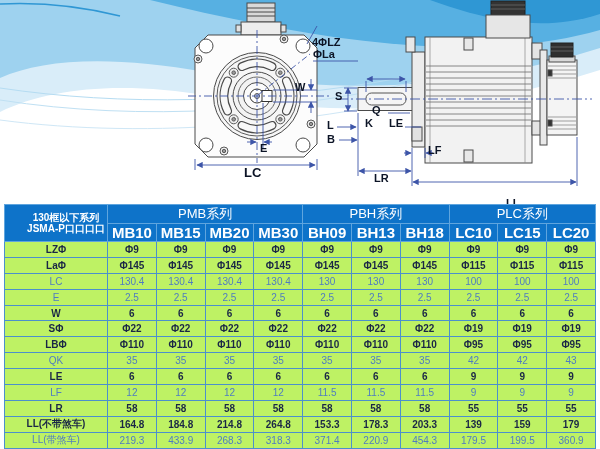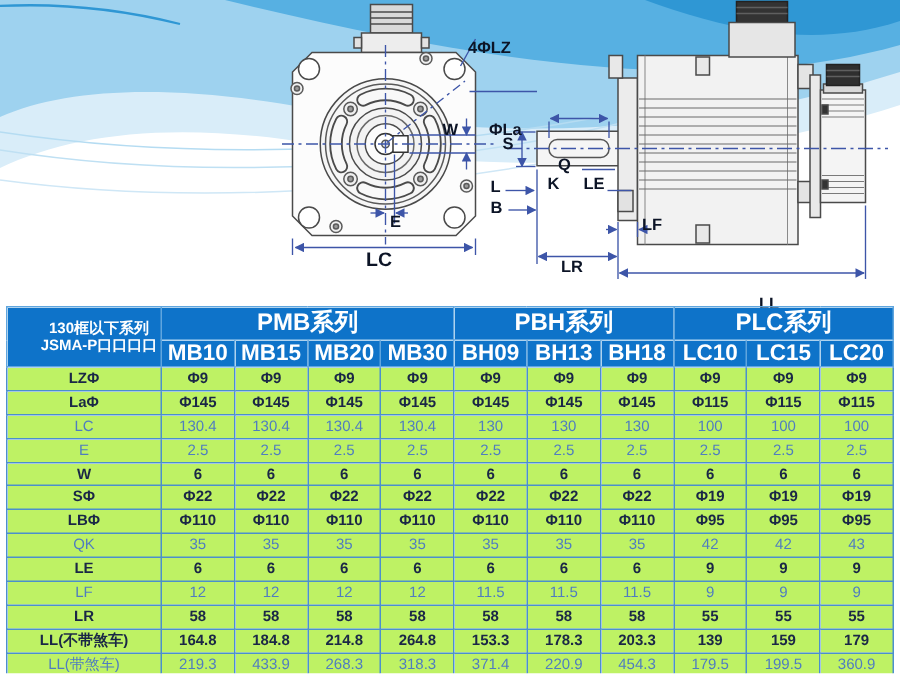--- a/index.html
+++ b/index.html
@@ -10,21 +10,21 @@
   .dl{position:absolute;font-weight:bold;color:#0c1426;font-size:11px;line-height:12px;white-space:nowrap;}
   .dl.big{font-size:13px;}
   table{position:absolute;left:4px;top:204px;width:592px;border-collapse:collapse;table-layout:fixed;
         border:1px solid #2b7ac2;}
   th,td{padding:0;text-align:center;vertical-align:middle;overflow:hidden;white-space:nowrap;
         border:1px solid var(--border);font-size:10px;}
   thead th{background:var(--hdr-bg);color:#fff;border:1px solid #5fa5de;}
   thead tr{height:18px;}
   tbody tr{height:15.9px;background:#bef264;}
   th.corner{font-size:10px;font-weight:bold;line-height:11px;padding-left:20px;}
-  th.grp{font-size:16px;font-weight:bold;}
+  th.grp{font-size:13px;font-weight:normal;}
   th.mdl{font-size:15px;font-weight:bold;}
   tr.t-dark{color:var(--dark);font-weight:bold;}
   tr.t-blue{color:var(--blue);font-weight:normal;}
   tbody th{font-weight:inherit;color:inherit;}
 </style>
 </head>
 <body>
 
 <div class="page">
   <div class="hero">
@@ -208,22 +208,22 @@
 
         <line x1="358" y1="113" x2="358" y2="176"></line>
           <line x1="412" y1="158" x2="412" y2="186"></line>
         <line x1="359" y1="171" x2="411" y2="171" marker-start="url(#ar)" marker-end="url(#ar)"></line>
 
         <line x1="577" y1="137" x2="577" y2="186"></line>
         <line x1="413" y1="182" x2="576" y2="182" marker-start="url(#ar)" marker-end="url(#ar)"></line>
       </g>
     </svg>
 
-    <span class="dl" style="left:312px;top:26px;">4ΦLZ</span>
-    <span class="dl" style="left:326px;top:48px;margin-top:33px;">ΦLa</span>
+    <span class="dl" style="left:312px;top:36px;">4ΦLZ</span>
+    <span class="dl" style="left:313px;top:48px;">ΦLa</span>
     <span class="dl" style="left:295px;top:81px;">W</span>
     <span class="dl" style="left:260px;top:142px;">E</span>
     <span class="dl big" style="left:244px;top:167px;">LC</span>
     <span class="dl" style="left:335px;top:90px;">S</span>
     <span class="dl" style="left:372px;top:104px;">Q</span>
     <span class="dl" style="left:365px;top:117px;">K</span>
     <span class="dl" style="left:389px;top:117px;">LE</span>
     <span class="dl" style="left:327px;top:119px;">L</span>
     <span class="dl" style="left:327px;top:133px;">B</span>
     <span class="dl" style="left:428px;top:144px;">LF</span>

